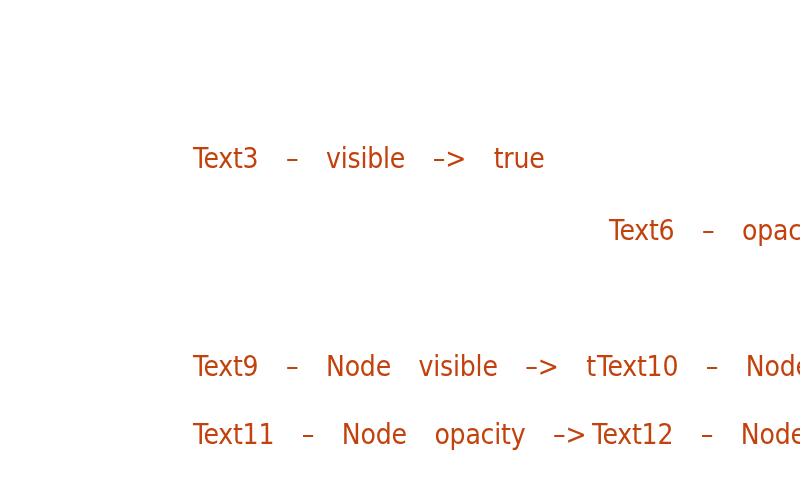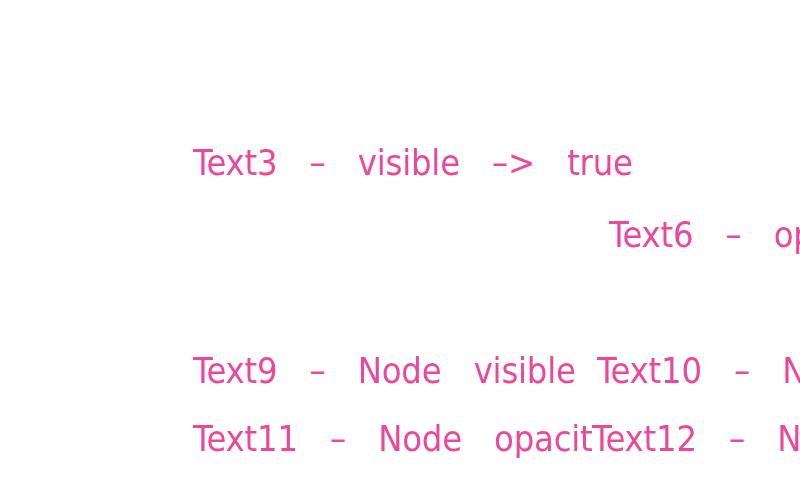--- a/index.html
+++ b/index.html
@@ -18,22 +18,22 @@
     position: relative;
     width: 800px;
     height: 480px;
     background: #ffffff;
     overflow: hidden;
   }
 
   .text-run {
     position: absolute;
     white-space: pre;
-    color: #ec4899;
-    font-size: 36px;
+    color: #c2410c;
+    font-size: 28px;
     line-height: 1;
     font-family: "DejaVu Sans", "Liberation Sans", sans-serif;
     font-stretch: condensed;
     letter-spacing: -0.2px;
     word-spacing: 6px;
     background: #ffffff;
     padding: 2px 0 6px 0;
   }
 
   

